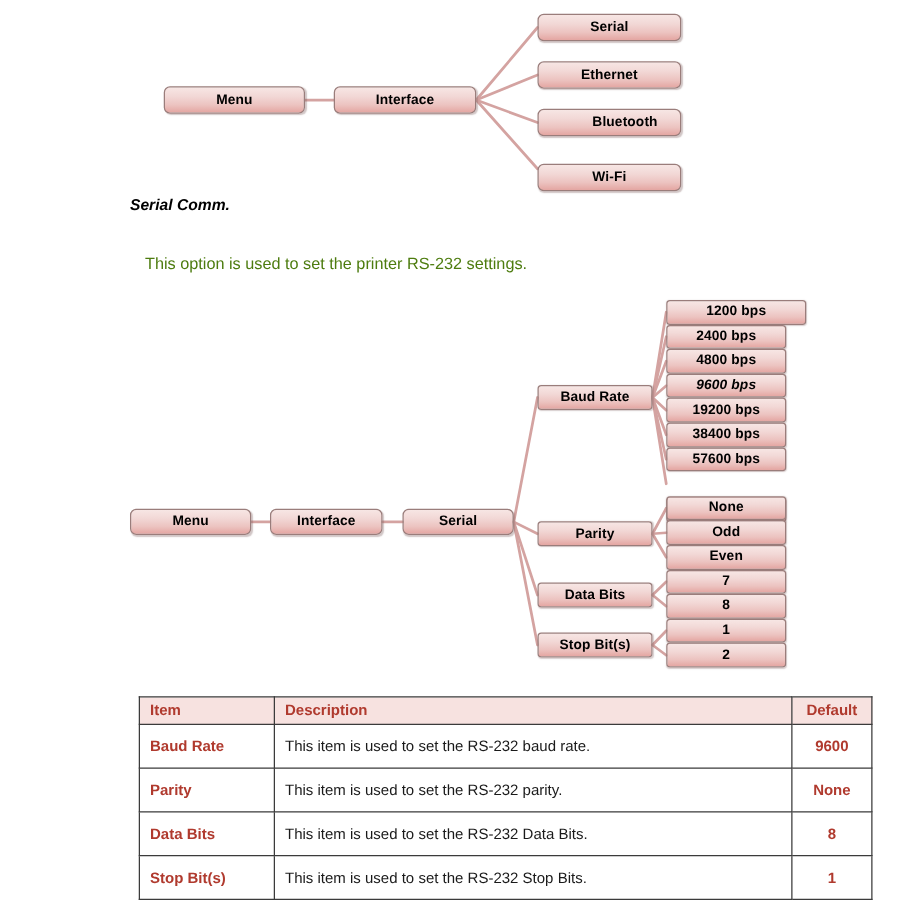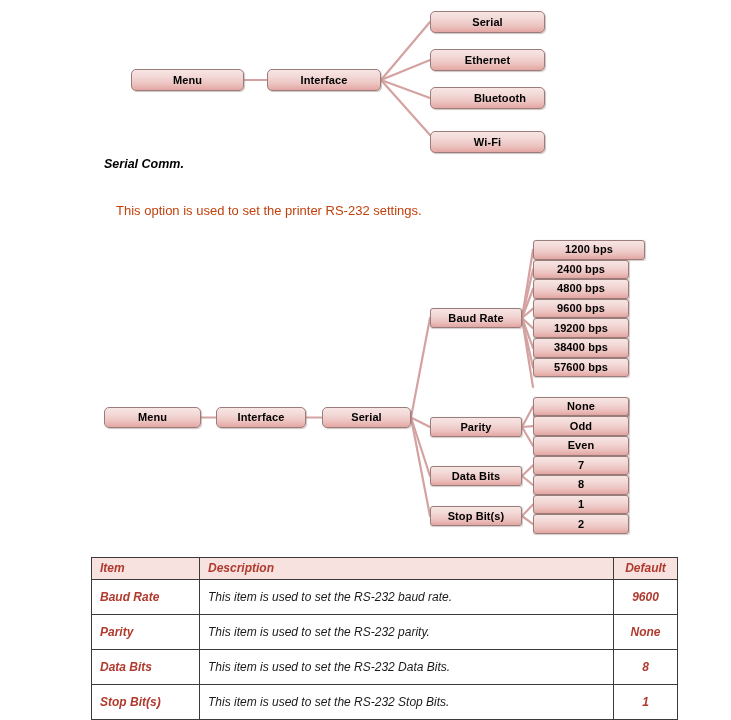--- a/index.html
+++ b/index.html
@@ -60,21 +60,21 @@
   .sect-title {
     position: absolute;
     font-weight: bold;
     font-style: italic;
     font-size: 12.5px;
     color: #000;
   }
   .para {
     position: absolute;
     font-size: 13px;
-    color: #c2410c;
+    color: #4d7c0f;
   }
 
   
   table.spec {
     position: absolute;
     border-collapse: collapse;
     table-layout: fixed;
     font-size: 12px;
   }
   table.spec th, table.spec td {
@@ -161,36 +161,36 @@
       <div class="node" style="left: 104px; top: 177px; width: 97px; height: 21px;">Menu</div>
       <div class="node" style="left: 216px; top: 177px; width: 90px; height: 21px;">Interface</div>
       <div class="node" style="left: 322px; top: 177px; width: 89px; height: 21px;">Serial</div>
       <div class="node flat" style="left: 430px; top: 78px; width: 92px; height: 20px;">Baud Rate</div>
       <div class="node flat" style="left: 430px; top: 187px; width: 92px; height: 20px;">Parity</div>
       <div class="node flat" style="left: 430px; top: 236px; width: 92px; height: 20px;">Data Bits</div>
       <div class="node flat" style="left: 430px; top: 276px; width: 92px; height: 20px;">Stop Bit(s)</div>
       <div class="node flat" style="left: 533px; top: 10px; width: 112px; height: 19.6px;">1200 bps</div>
       <div class="node flat" style="left: 533px; top: 29.6px; width: 96px; height: 19.6px;">2400 bps</div>
       <div class="node flat" style="left: 533px; top: 49.2px; width: 96px; height: 19.6px;">4800 bps</div>
-      <div class="node flat" style="left: 533px; top: 68.8px; width: 96px; height: 19.6px;">9600 bps</div>
+      <div class="node flat" style="left: 533px; top: 68.8px; width: 96px; height: 19.6px; font-style: italic;">9600 bps</div>
       <div class="node flat" style="left: 533px; top: 88.4px; width: 96px; height: 19.6px;">19200 bps</div>
       <div class="node flat" style="left: 533px; top: 108px; width: 96px; height: 19.6px;">38400 bps</div>
       <div class="node flat" style="left: 533px; top: 127.6px; width: 96px; height: 19.6px;">57600 bps</div>
       <div class="node flat" style="left: 533px; top: 147.2px; width: 96px; height: 19.6px; margin-top: 21px;">115200 bps</div>
       <div class="node flat" style="left: 533px; top: 166.8px; width: 96px; height: 19.6px;">None</div>
       <div class="node flat" style="left: 533px; top: 186.4px; width: 96px; height: 19.6px;">Odd</div>
       <div class="node flat" style="left: 533px; top: 206px; width: 96px; height: 19.6px;">Even</div>
       <div class="node flat" style="left: 533px; top: 225.6px; width: 96px; height: 19.6px;">7</div>
       <div class="node flat" style="left: 533px; top: 245.2px; width: 96px; height: 19.6px;">8</div>
       <div class="node flat" style="left: 533px; top: 264.8px; width: 96px; height: 19.6px;">1</div>
       <div class="node flat" style="left: 533px; top: 284.4px; width: 96px; height: 19.6px;">2</div>
     </div>
 </div>
 
-<table class="spec" style="left:91px;top:557px;width:586px;font-style:italic;">
+<table class="spec" style="left:111px;top:557px;width:586px;">
   <colgroup>
     <col style="width:108px;">
     <col style="width:414px;">
     <col style="width:64px;">
   </colgroup>
   <thead>
     <tr>
       <th>Item</th>
       <th>Description</th>
       <th class="h-def">Default</th>

